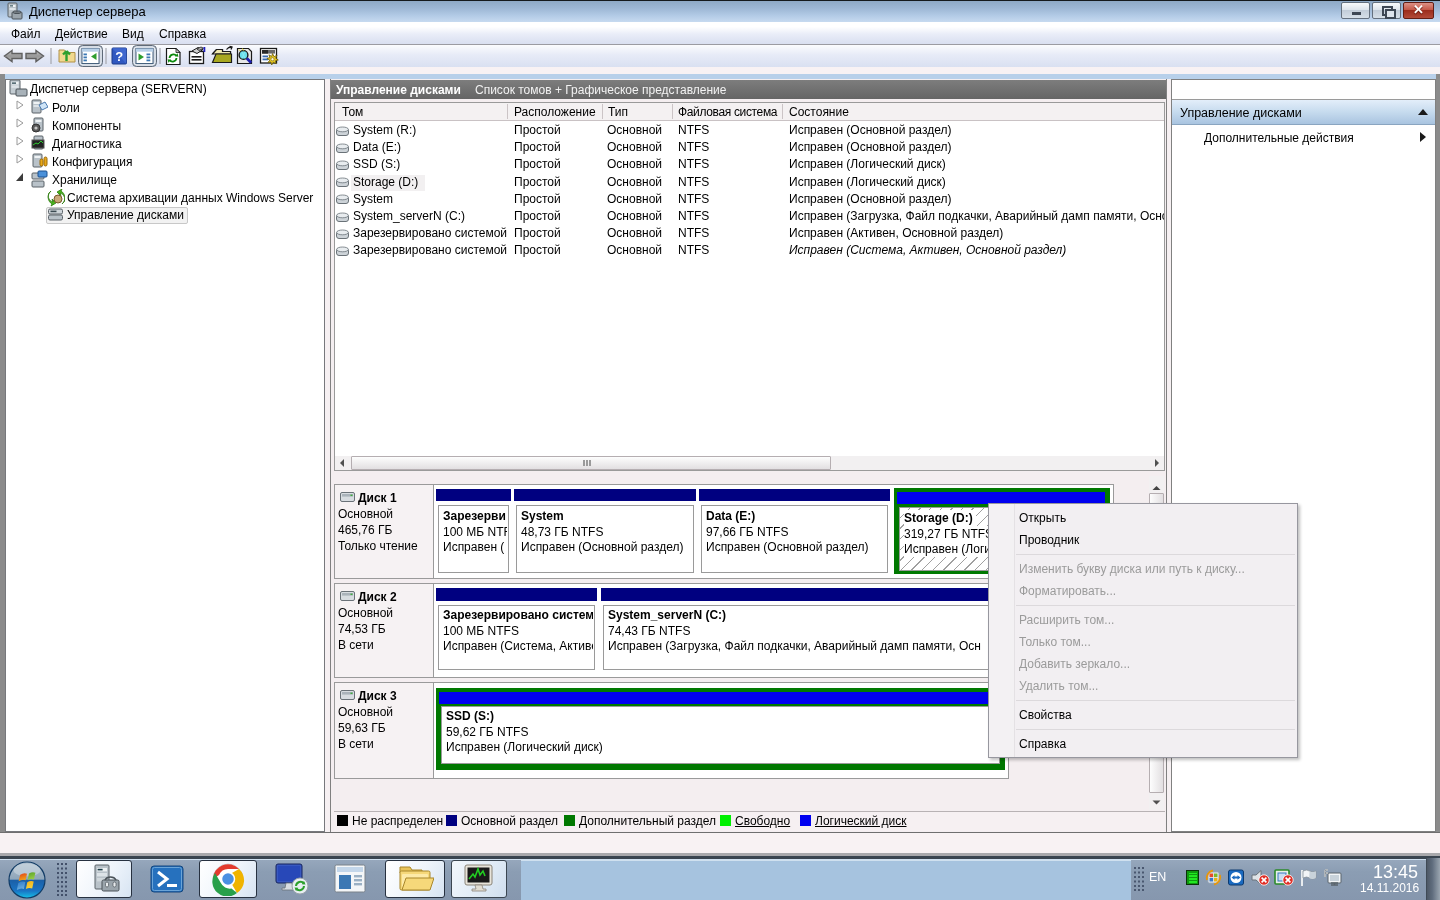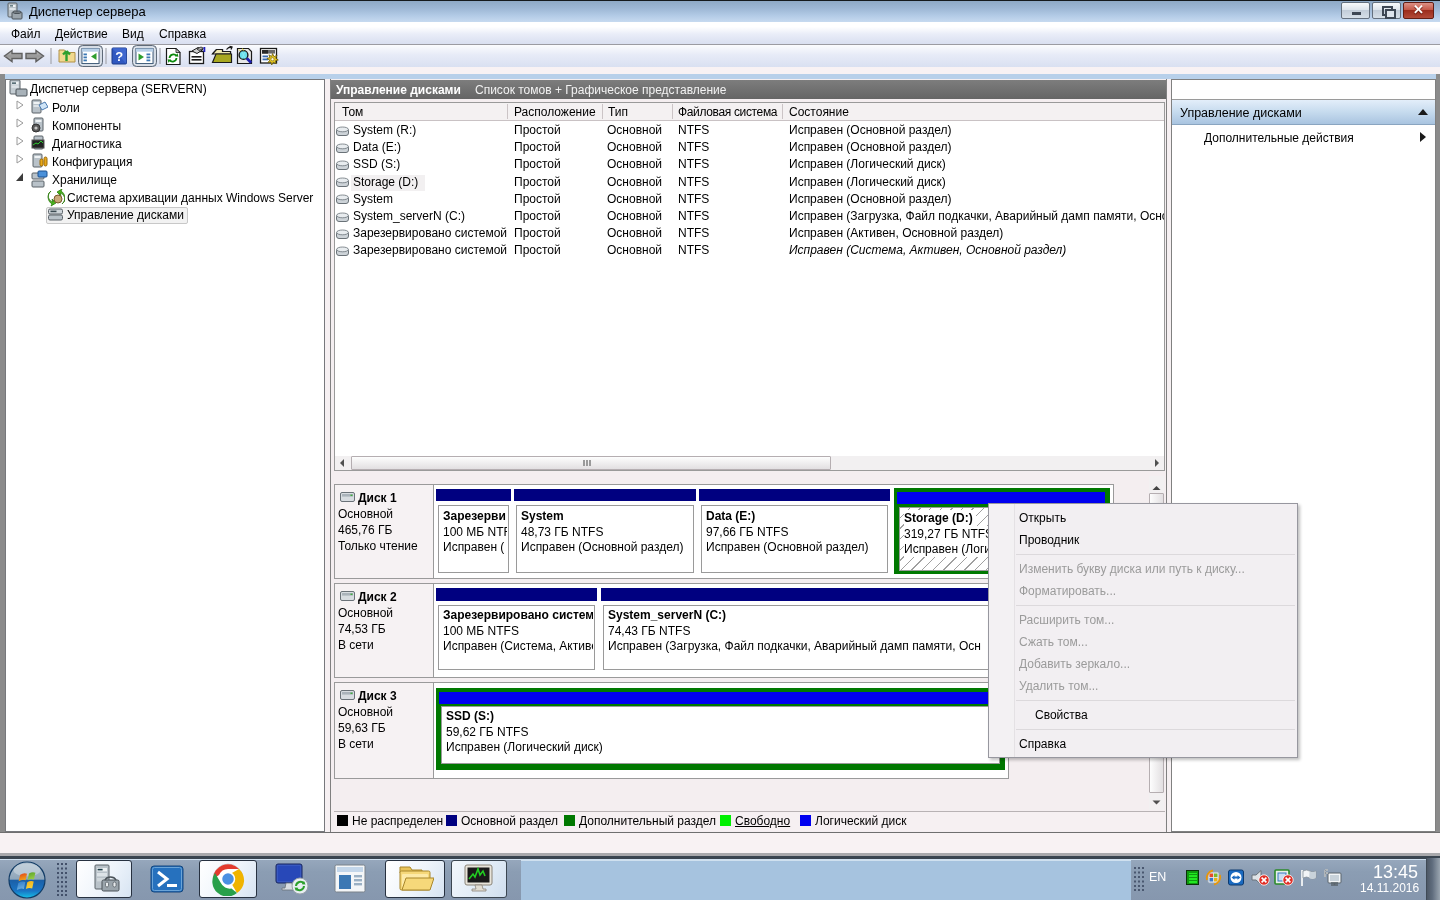--- a/index.html
+++ b/index.html
@@ -393,21 +393,21 @@
   <div class="abs" style="left:334px;top:811px;width:831px;height:20px;background:#f6f0f2;border-top:1px solid #b8b2b4;box-sizing:border-box;"></div>
   <div class="abs" style="left:337px;top:815px;width:11px;height:11px;background:#000;"></div>
   <div class="txt" style="left:352px;top:813px;">Не распределен</div>
   <div class="abs" style="left:446px;top:815px;width:11px;height:11px;background:#000080;"></div>
   <div class="txt" style="left:461px;top:813px;">Основной раздел</div>
   <div class="abs" style="left:564px;top:815px;width:11px;height:11px;background:#007800;"></div>
   <div class="txt" style="left:579px;top:813px;">Дополнительный раздел</div>
   <div class="abs" style="left:720px;top:815px;width:11px;height:11px;background:#00f000;"></div>
   <div class="txt" style="left:735px;top:813px;text-decoration:underline;">Свободно</div>
   <div class="abs" style="left:800px;top:815px;width:11px;height:11px;background:#0000f0;"></div>
-  <div class="txt" style="left:815px;top:813px;">Логический диск</div>
+  <div class="txt" style="left:815px;top:813px;text-decoration:underline;">Логический диск</div>
 
   
   <div class="abs" id="actions" style="left:1171px;top:79px;width:265px;height:753px;background:#fff;border:1px solid #808080;box-sizing:border-box;"></div>
   <div class="txt b" style="left:1178px;top:92px;margin-top:6px;">Действия</div>
   <div class="abs" style="left:1172px;top:99px;width:263px;height:1px;background:#9a9a9a;"></div>
   <div class="abs" style="left:1172px;top:100px;width:263px;height:25px;background:linear-gradient(#e3eefa 0%,#c6dbee 50%,#a9c4e0 100%);border-bottom:1px solid #8aa5c0;box-sizing:border-box;"></div>
   <div class="txt" style="left:1180px;top:105px;font-size:12.5px;">Управление дисками</div>
   <svg class="abs" style="left:1417px;top:108px" width="12" height="8">
       <path d="M1 7 L6 1 L11 7 Z" fill="#1a1a1a"></path>
     </svg>
@@ -630,21 +630,21 @@
   <div class="abs" id="ctxmenu" style="left:988px;top:503px;width:310px;height:255px;background:#f2eff2;
     border:1px solid #97979f;box-sizing:border-box;box-shadow:2px 2px 3px rgba(0,0,0,0.25);"></div>
   <div class="abs" style="left:989px;top:504px;width:25px;height:253px;background:#f3f1f3;border-right:1px solid #e4e1e4;"></div>
   <div class="txt" style="left:1019px;top:509.5px;">Открыть</div>
   <div class="txt" style="left:1019px;top:531.5px;">Проводник</div>
   <div class="abs" style="left:1016px;top:553.5px;width:279px;height:1px;background:#dcd9dc;"></div>
   <div class="txt" style="left:1019px;top:560.5px;color:#9b9b9b;">Изменить букву диска или путь к диску...</div>
   <div class="txt" style="left:1019px;top:582.5px;color:#9b9b9b;">Форматировать...</div>
   <div class="abs" style="left:1016px;top:604.5px;width:279px;height:1px;background:#dcd9dc;"></div>
   <div class="txt" style="left:1019px;top:611.5px;color:#9b9b9b;">Расширить том...</div>
-  <div class="txt" style="left:1019px;top:633.5px;color:#9b9b9b;">Сжать том...</div>
+  <div class="txt" style="left:1019px;top:633.5px;color:#9b9b9b;">Только том...</div>
   <div class="txt" style="left:1019px;top:655.5px;color:#9b9b9b;">Добавить зеркало...</div>
   <div class="txt" style="left:1019px;top:677.5px;color:#9b9b9b;">Удалить том...</div>
   <div class="abs" style="left:1016px;top:699.5px;width:279px;height:1px;background:#dcd9dc;"></div>
-  <div class="txt" style="left:1019px;top:706.5px;margin-left:16px;">Свойства</div>
+  <div class="txt" style="left:1019px;top:706.5px;">Свойства</div>
   <div class="abs" style="left:1016px;top:728.5px;width:279px;height:1px;background:#dcd9dc;"></div>
   <div class="txt" style="left:1019px;top:735.5px;">Справка</div>
 
 </div>
 
 </body></html>

